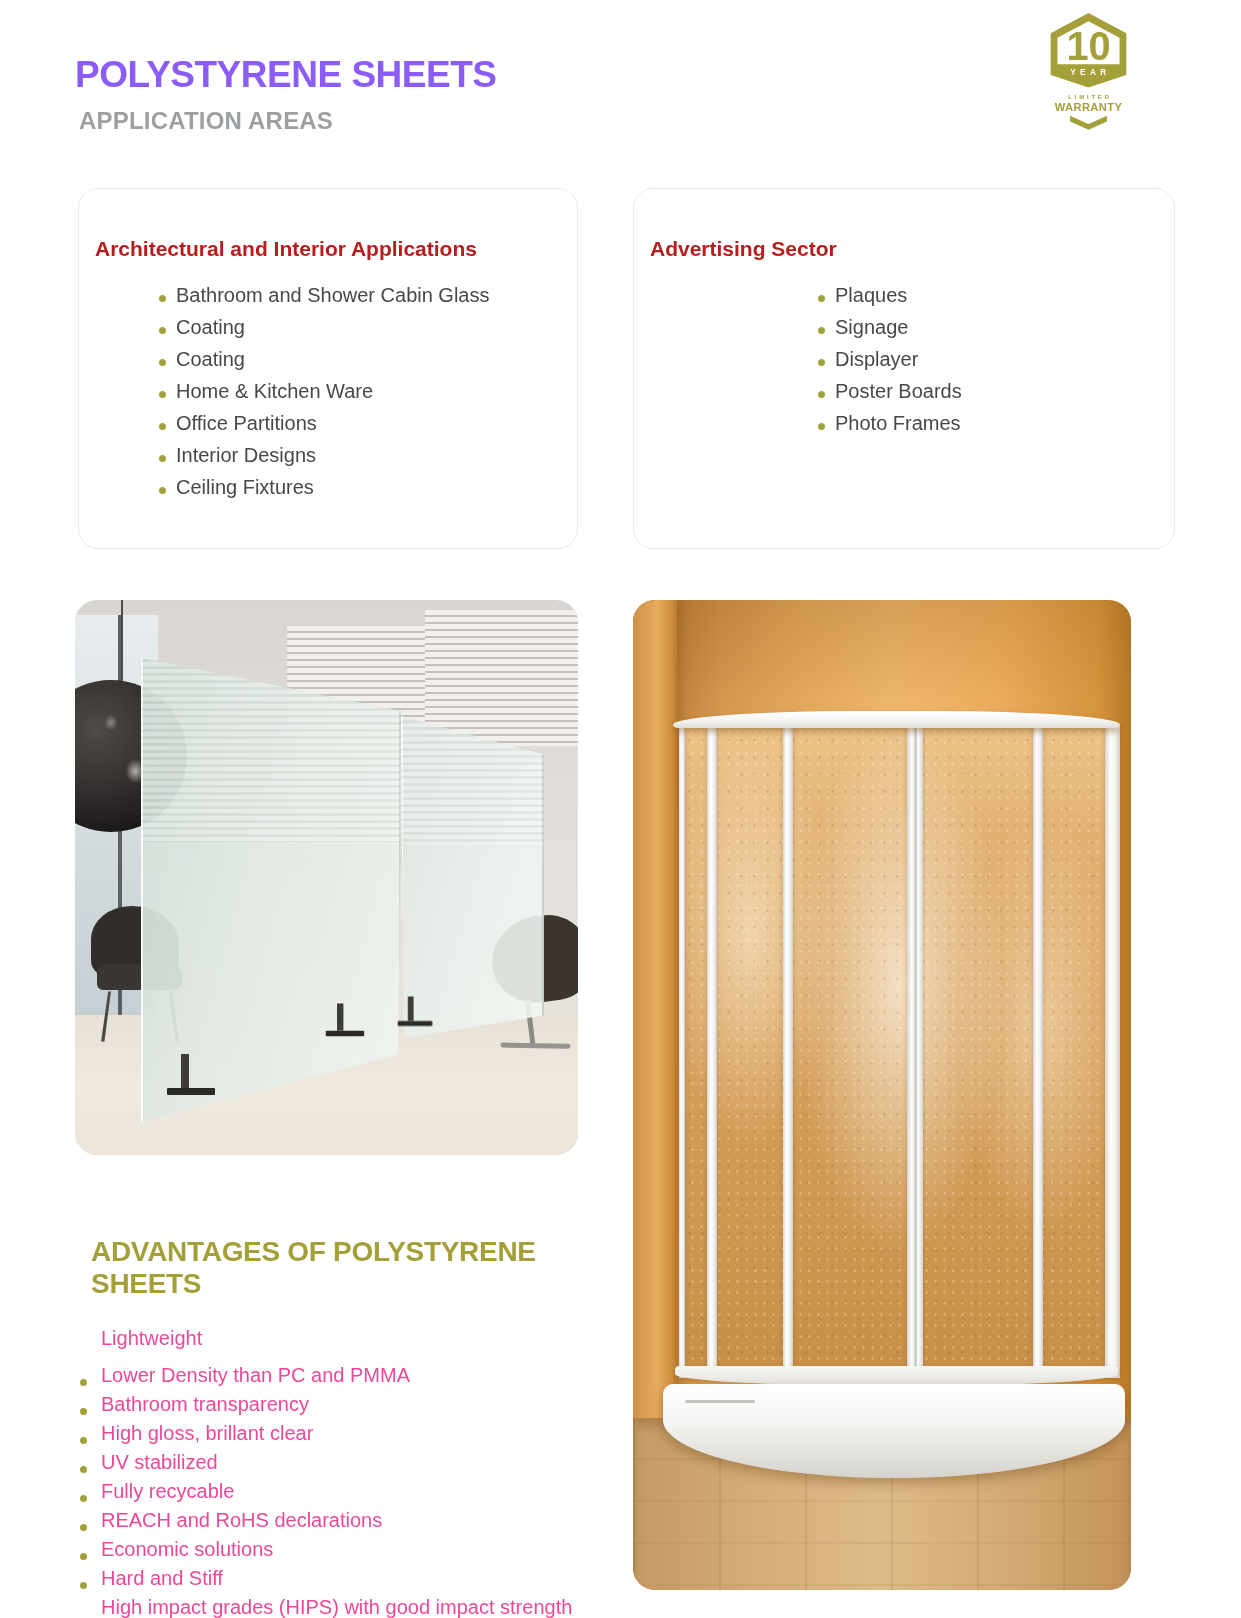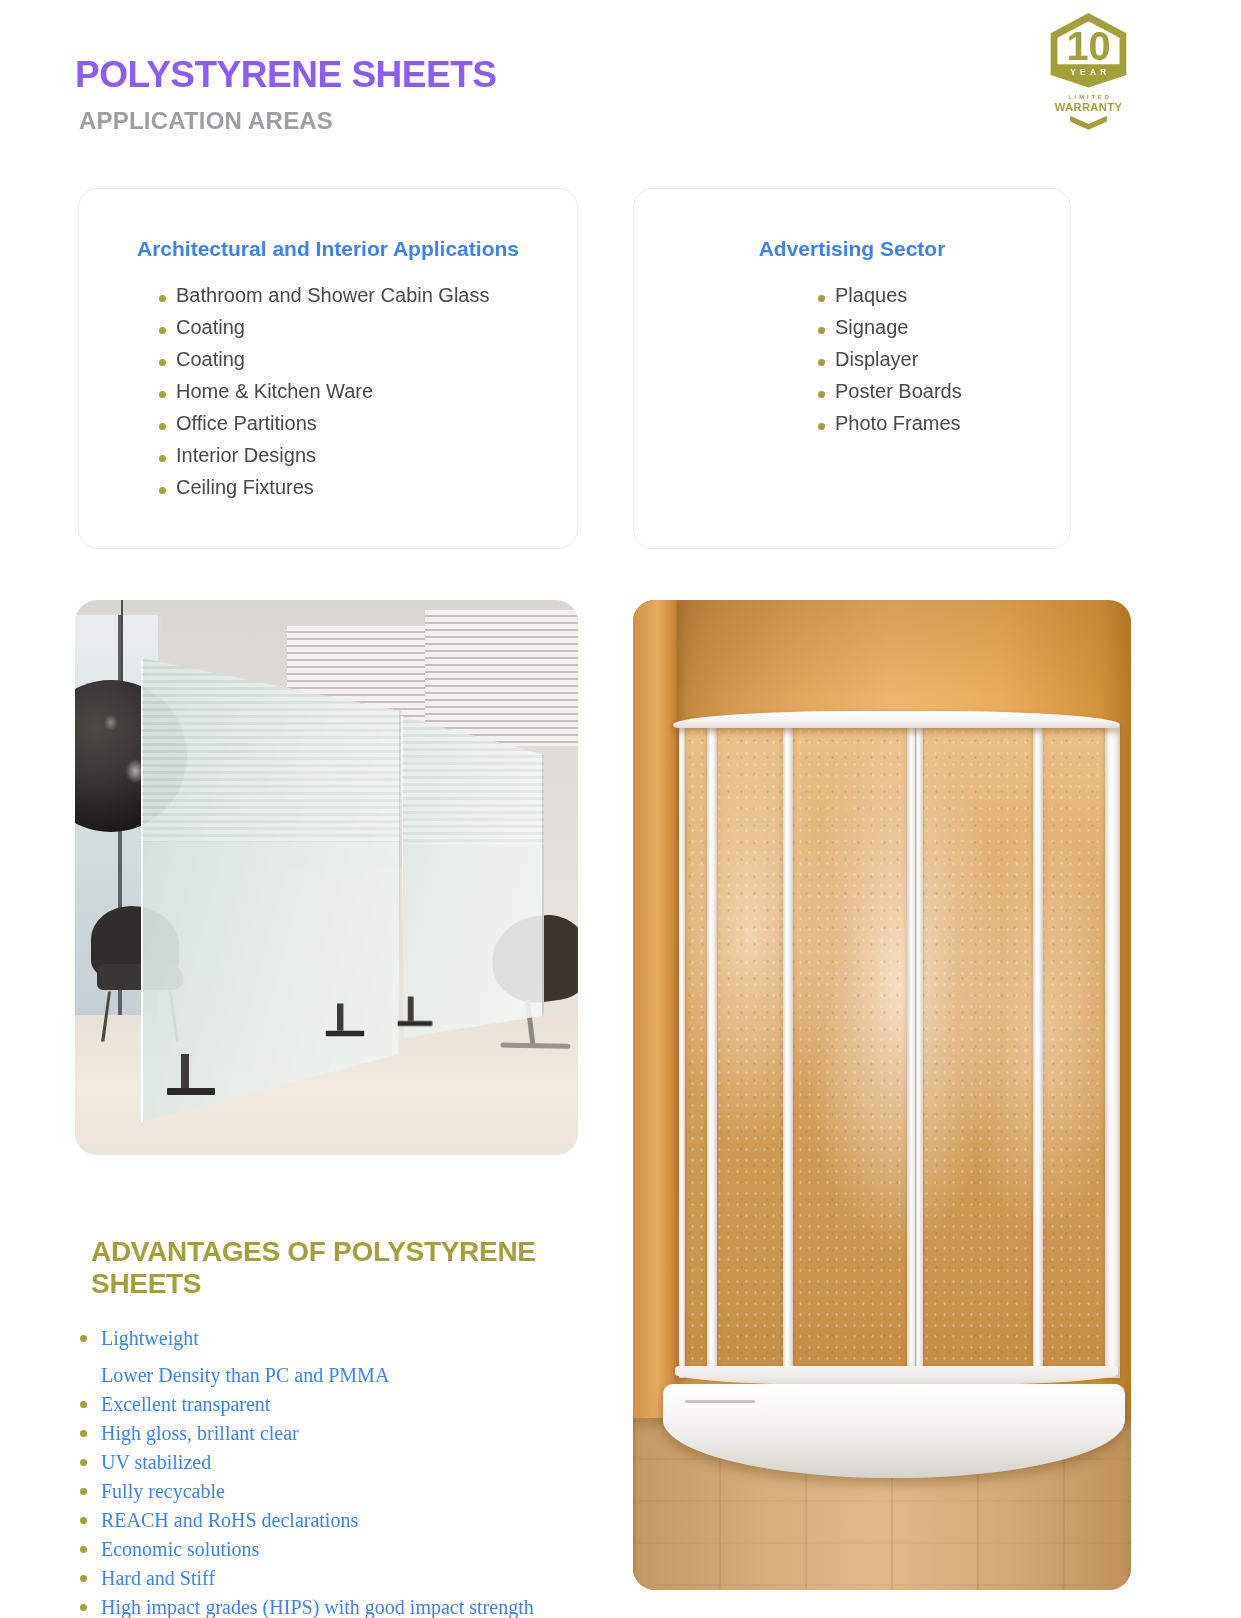--- a/index.html
+++ b/index.html
@@ -11,35 +11,35 @@
     letter-spacing:-0.5px;color:#8b5cf6;}
   .hdr-sub{position:absolute;left:79px;top:107px;margin:0;font-size:24px;font-weight:700;
     letter-spacing:0.2px;color:#9da0a3;}
   .badge{position:absolute;left:1040px;top:12px;width:97px;height:124px;}
   .badge svg{width:100%;height:100%;display:block;}
 
   
   .card{position:absolute;top:188px;height:361px;background:#ffffff;border:1px solid #ebebe8;
     border-radius:20px;box-sizing:border-box;}
   .card.c1{left:78px;width:500px;}
-  .card.c2{left:633px;width:438px;}
-  .card h3{margin:48px 16px 0;text-align:center;font-size:21px;font-weight:700;color:#3b82f6;}
+  .card.c2{left:633px;width:542px;}
+  .card h3{margin:48px 16px 0;font-size:21px;font-weight:700;color:#b91c1c;}
   .card ul{list-style:none;margin:24px 0 0;padding:0;}
   .c1 ul{padding-left:80px;}
   .c2 ul{padding-left:184px;}
   .blist li{display:flex;align-items:center;margin-bottom:12px;font-size:20px;line-height:20px;
     color:#48484a;}
   .dot{flex:none;width:7px;height:7px;border-radius:50%;background:#a4a039;margin:7px 10px 0 0;}
 
   
   .adv{position:absolute;left:75px;top:1236px;width:530px;}
   .adv h2{margin:0 16px 27px;font-size:28px;font-weight:800;letter-spacing:-0.3px;color:#a4a039;}
   .adv ul{list-style:none;margin:0;padding:0;}
-  .adv li{display:flex;align-items:flex-start;margin-bottom:7px;font-size:20px;line-height:22px;
-    color:#3b82f6;font-family:Liberation Serif, serif;}
+  .adv li{display:flex;align-items:flex-end;margin-bottom:7px;font-size:20px;line-height:22px;
+    color:#ec4899;}
   .adv .dot{margin:8px 14px 0 5px;}
   .adv-l2:empty{display:none;}
   .adv-l2{margin-top:15px;}
 
   
   .photo{position:absolute;border-radius:22px;overflow:hidden;}
   .photo *{position:absolute;}
 
   
   .office{left:75px;top:600px;width:503px;height:555px;
@@ -288,21 +288,21 @@
           <span class="dot"></span>
           <div>
             <div>Lightweight</div>
             <div class="adv-l2">Lower Density than PC and PMMA</div>
           </div>
         </li>
 
         <li>
           <span class="dot"></span>
           <div>
-            <div>Excellent transparent</div>
+            <div>Bathroom transparency</div>
 
           </div>
         </li>
 
         <li>
           <span class="dot"></span>
           <div>
             <div>High gloss, brillant clear</div>
 
           </div>

